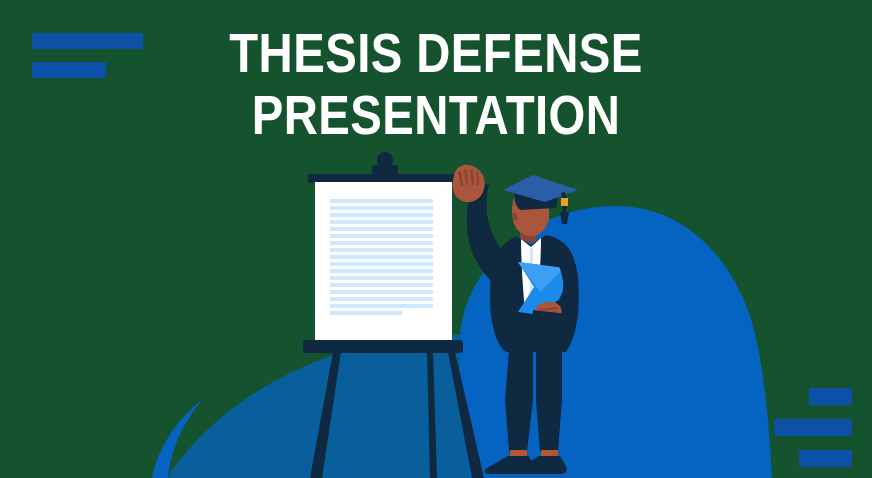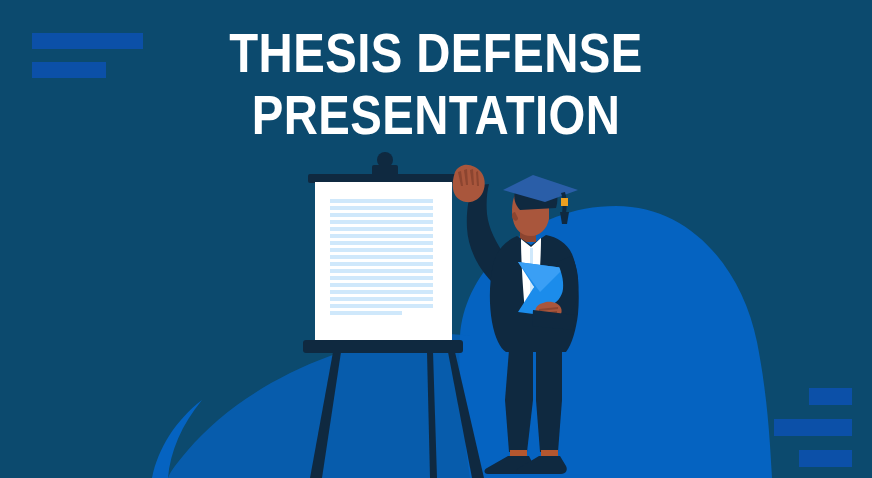--- a/index.html
+++ b/index.html
@@ -6,21 +6,21 @@
   html, body {
     margin: 0;
     padding: 0;
     background: #222;
   }
   .slide {
     position: relative;
     width: 872px;
     height: 478px;
     overflow: hidden;
-    background: #0c4a6e;
+    background: #14532d;
     font-family: "Liberation Sans", "DejaVu Sans", sans-serif;
   }
 
   
   .blob-svg {
     position: absolute;
     left: 0; top: 0;
     width: 872px;
     height: 478px;
     display: block;

